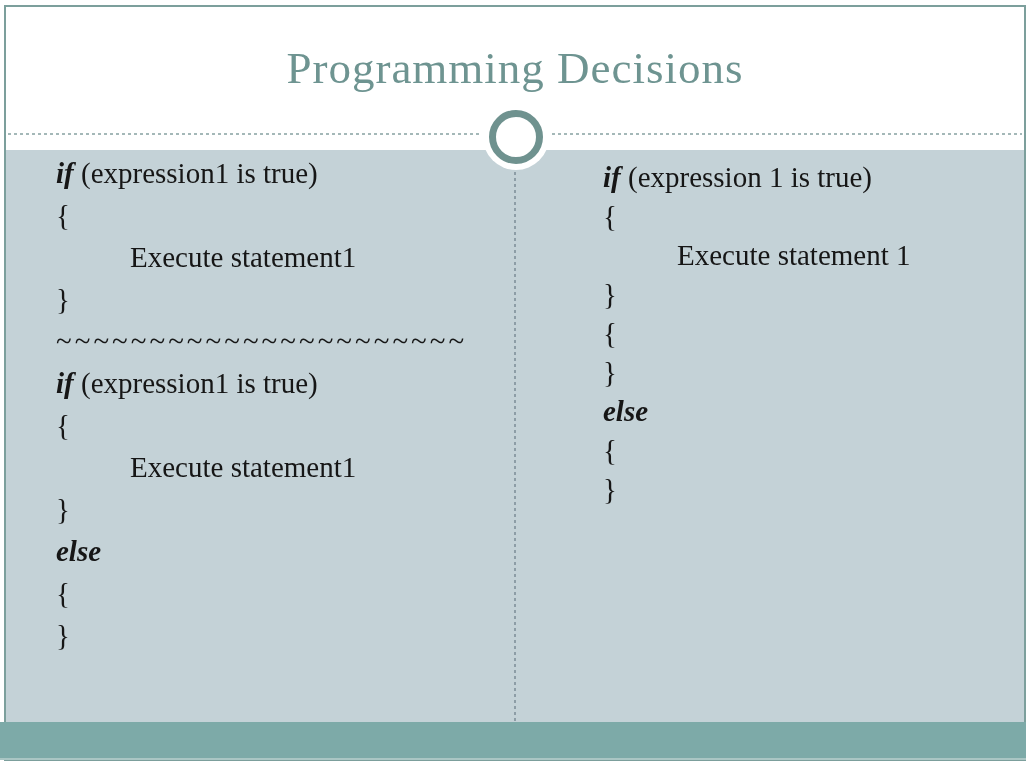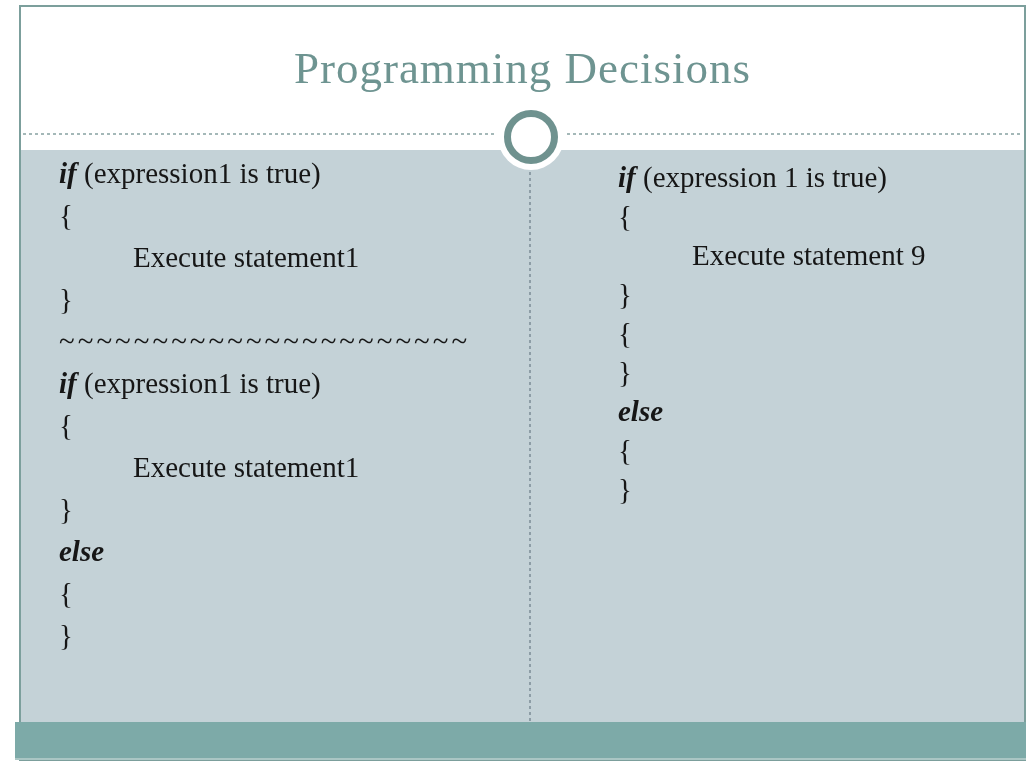--- a/index.html
+++ b/index.html
@@ -1,21 +1,21 @@
 <!DOCTYPE html>
 <html><head>
 <meta charset="utf-8">
 <style>
   html,body{margin:0;padding:0;}
   body{
     width:1030px;height:770px;position:relative;overflow:hidden;
     background:#ffffff;
     font-family:"Liberation Serif","DejaVu Serif",serif;
   }
-  .slide{position:absolute;inset:0;margin-left:15px;}
+  .slide{position:absolute;inset:0;}
   
   .frame-border{
     position:absolute;top:5px;left:4px;right:4px;bottom:9px;
     border:2px solid var(--border-teal,#7c9f9c);
     z-index:3;pointer-events:none;
   }
   .page-title{
     position:absolute;top:42px;left:0;width:100%;
     text-align:center;
     font-size:45px;line-height:52px;letter-spacing:1px;
@@ -43,21 +43,21 @@
   .column-divider{
     position:absolute;left:514px;top:172px;height:550px;width:2px;
     background:repeating-linear-gradient(180deg,#8d9da6 0 3px,transparent 3px 6px);
     z-index:2;
   }
   .code-col{
     position:absolute;top:150px;z-index:2;
     color:var(--code-text,#161616);
     font-size:29px;
   }
-  .code-col-left{left:44px;width:445px;line-height:42px;padding-top:2px;}
+  .code-col-left{left:56px;width:445px;line-height:42px;padding-top:2px;}
   .code-col-right{left:603px;width:430px;line-height:39px;padding-top:8px;}
   .code-line{white-space:pre;}
   .code-line .kw{font-weight:bold;font-style:italic;}
   .code-line.indent{padding-left:74px;}
   .code-line.tilde{letter-spacing:3px;}
   .footer-bar{
     position:absolute;top:722px;left:0;right:4px;height:36px;
     background:var(--footer-teal,#7daaa8);
     border-bottom:2px solid #aac6c4;
     z-index:6;
@@ -90,21 +90,21 @@
       <div class="code-line"><span>{</span></div>
       <div class="code-line indent"><span>Execute statement1</span></div>
       <div class="code-line"><span>}</span></div>
       <div class="code-line"><span class="kw">else</span></div>
       <div class="code-line"><span>{</span></div>
       <div class="code-line"><span>}</span></div>
     </div>
   <div class="code-col code-col-right" id="col-right">
       <div class="code-line"><span class="kw">if</span><span> (expression 1 is true)</span></div>
       <div class="code-line"><span>{</span></div>
-      <div class="code-line indent"><span>Execute statement 9</span></div>
+      <div class="code-line indent"><span>Execute statement 1</span></div>
       <div class="code-line"><span>}</span></div>
       <div class="code-line"><span>{</span></div>
       <div class="code-line"><span>}</span></div>
       <div class="code-line"><span class="kw">else</span></div>
       <div class="code-line"><span>{</span></div>
       <div class="code-line"><span>}</span></div>
     </div>
 
   <div class="footer-bar"></div>
 </div>

